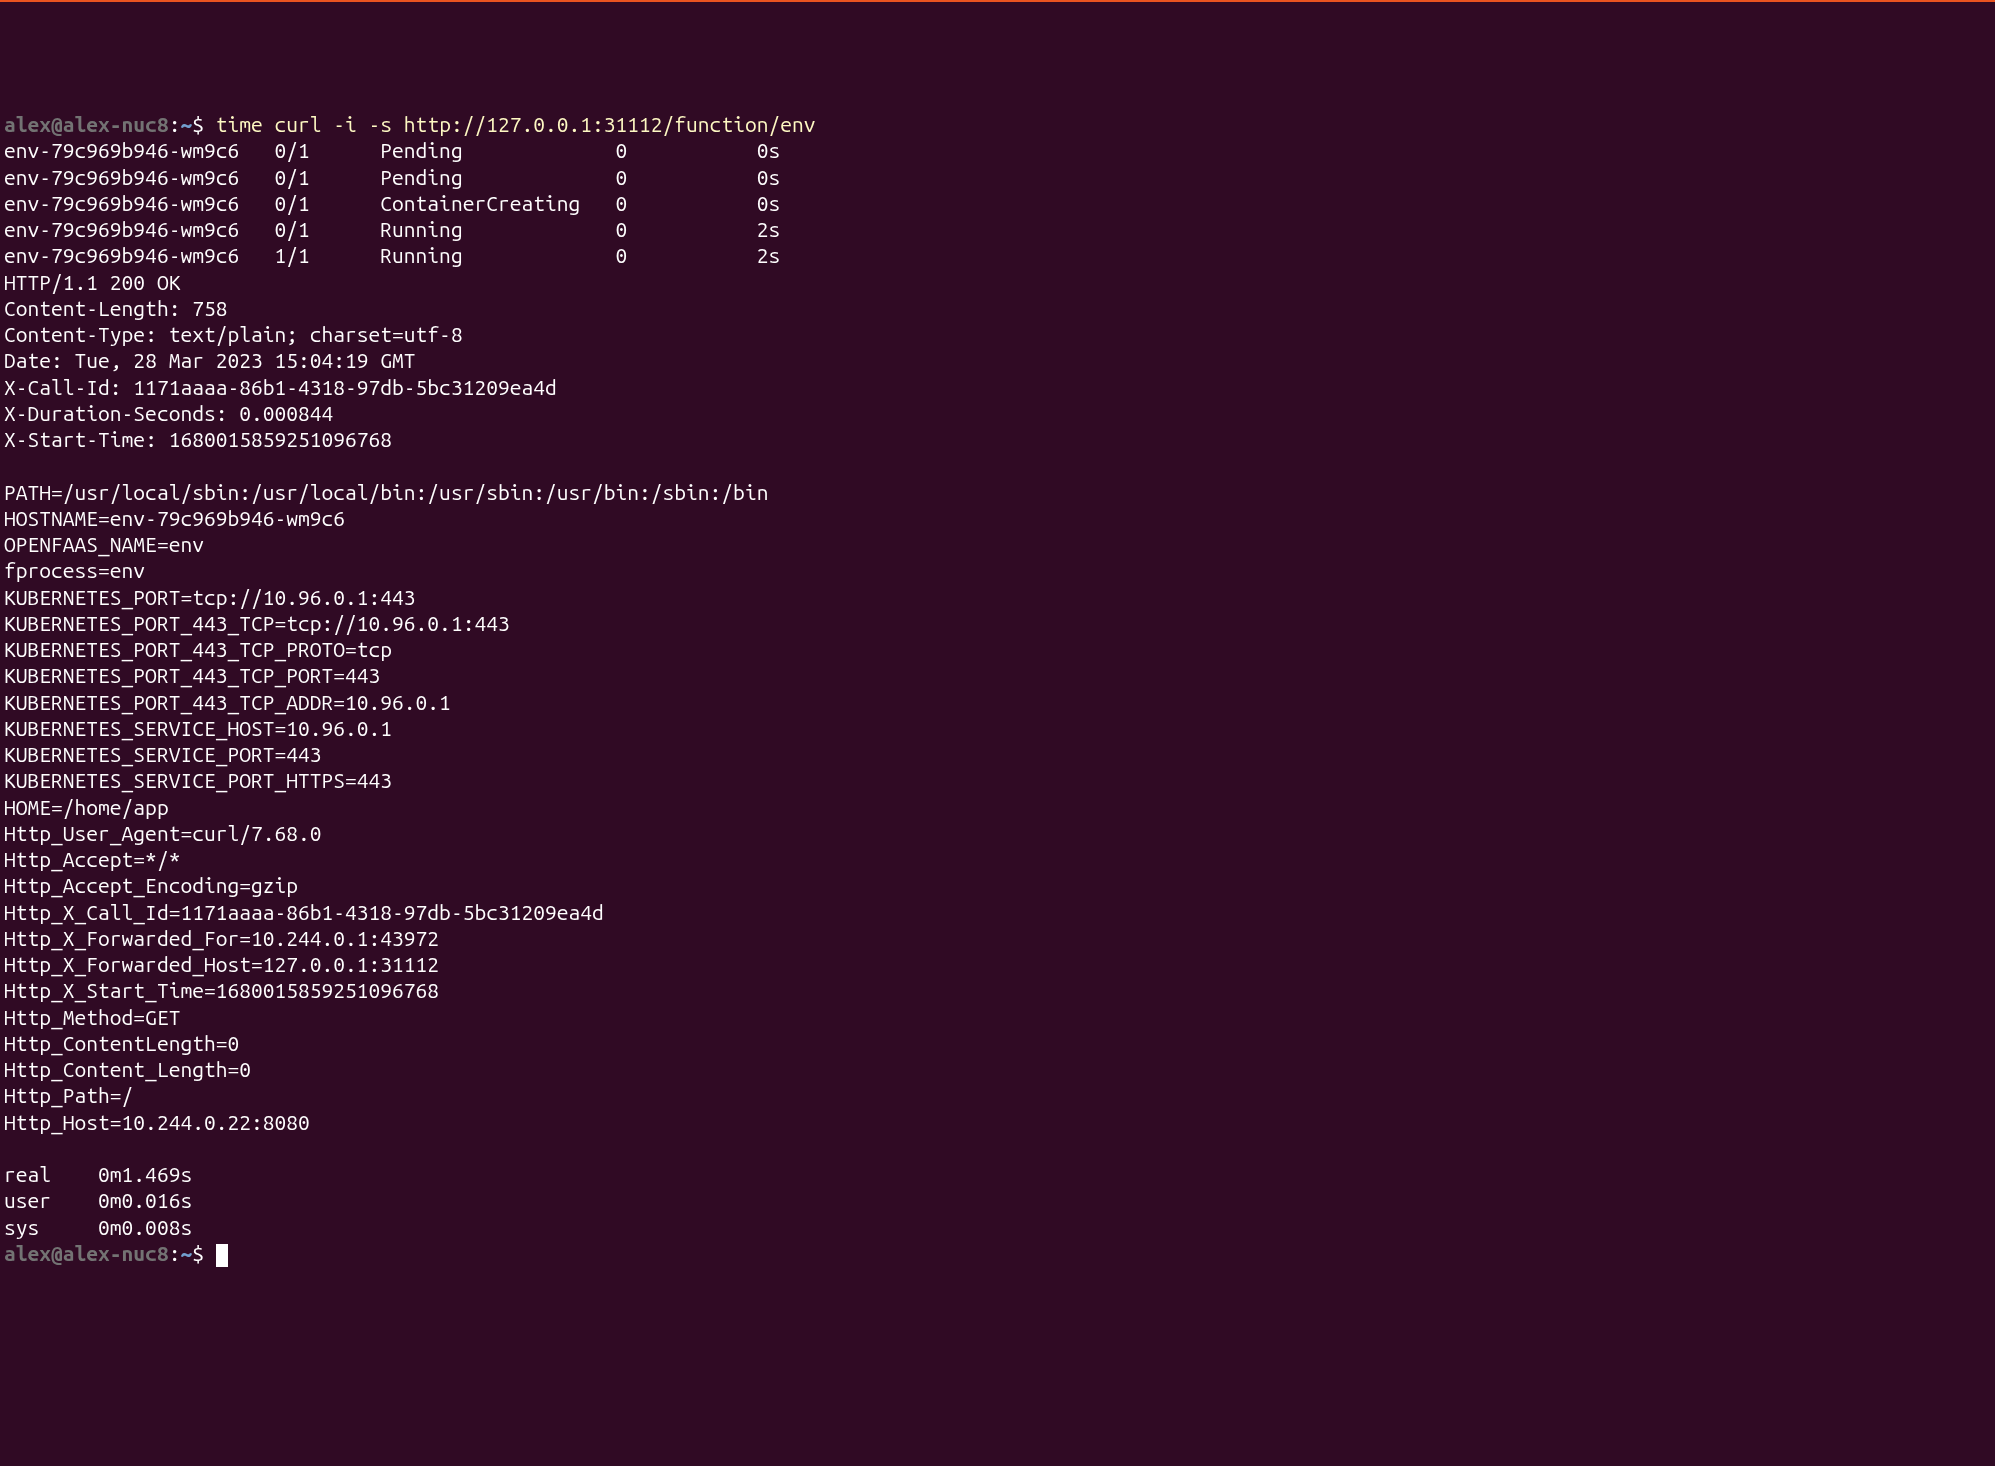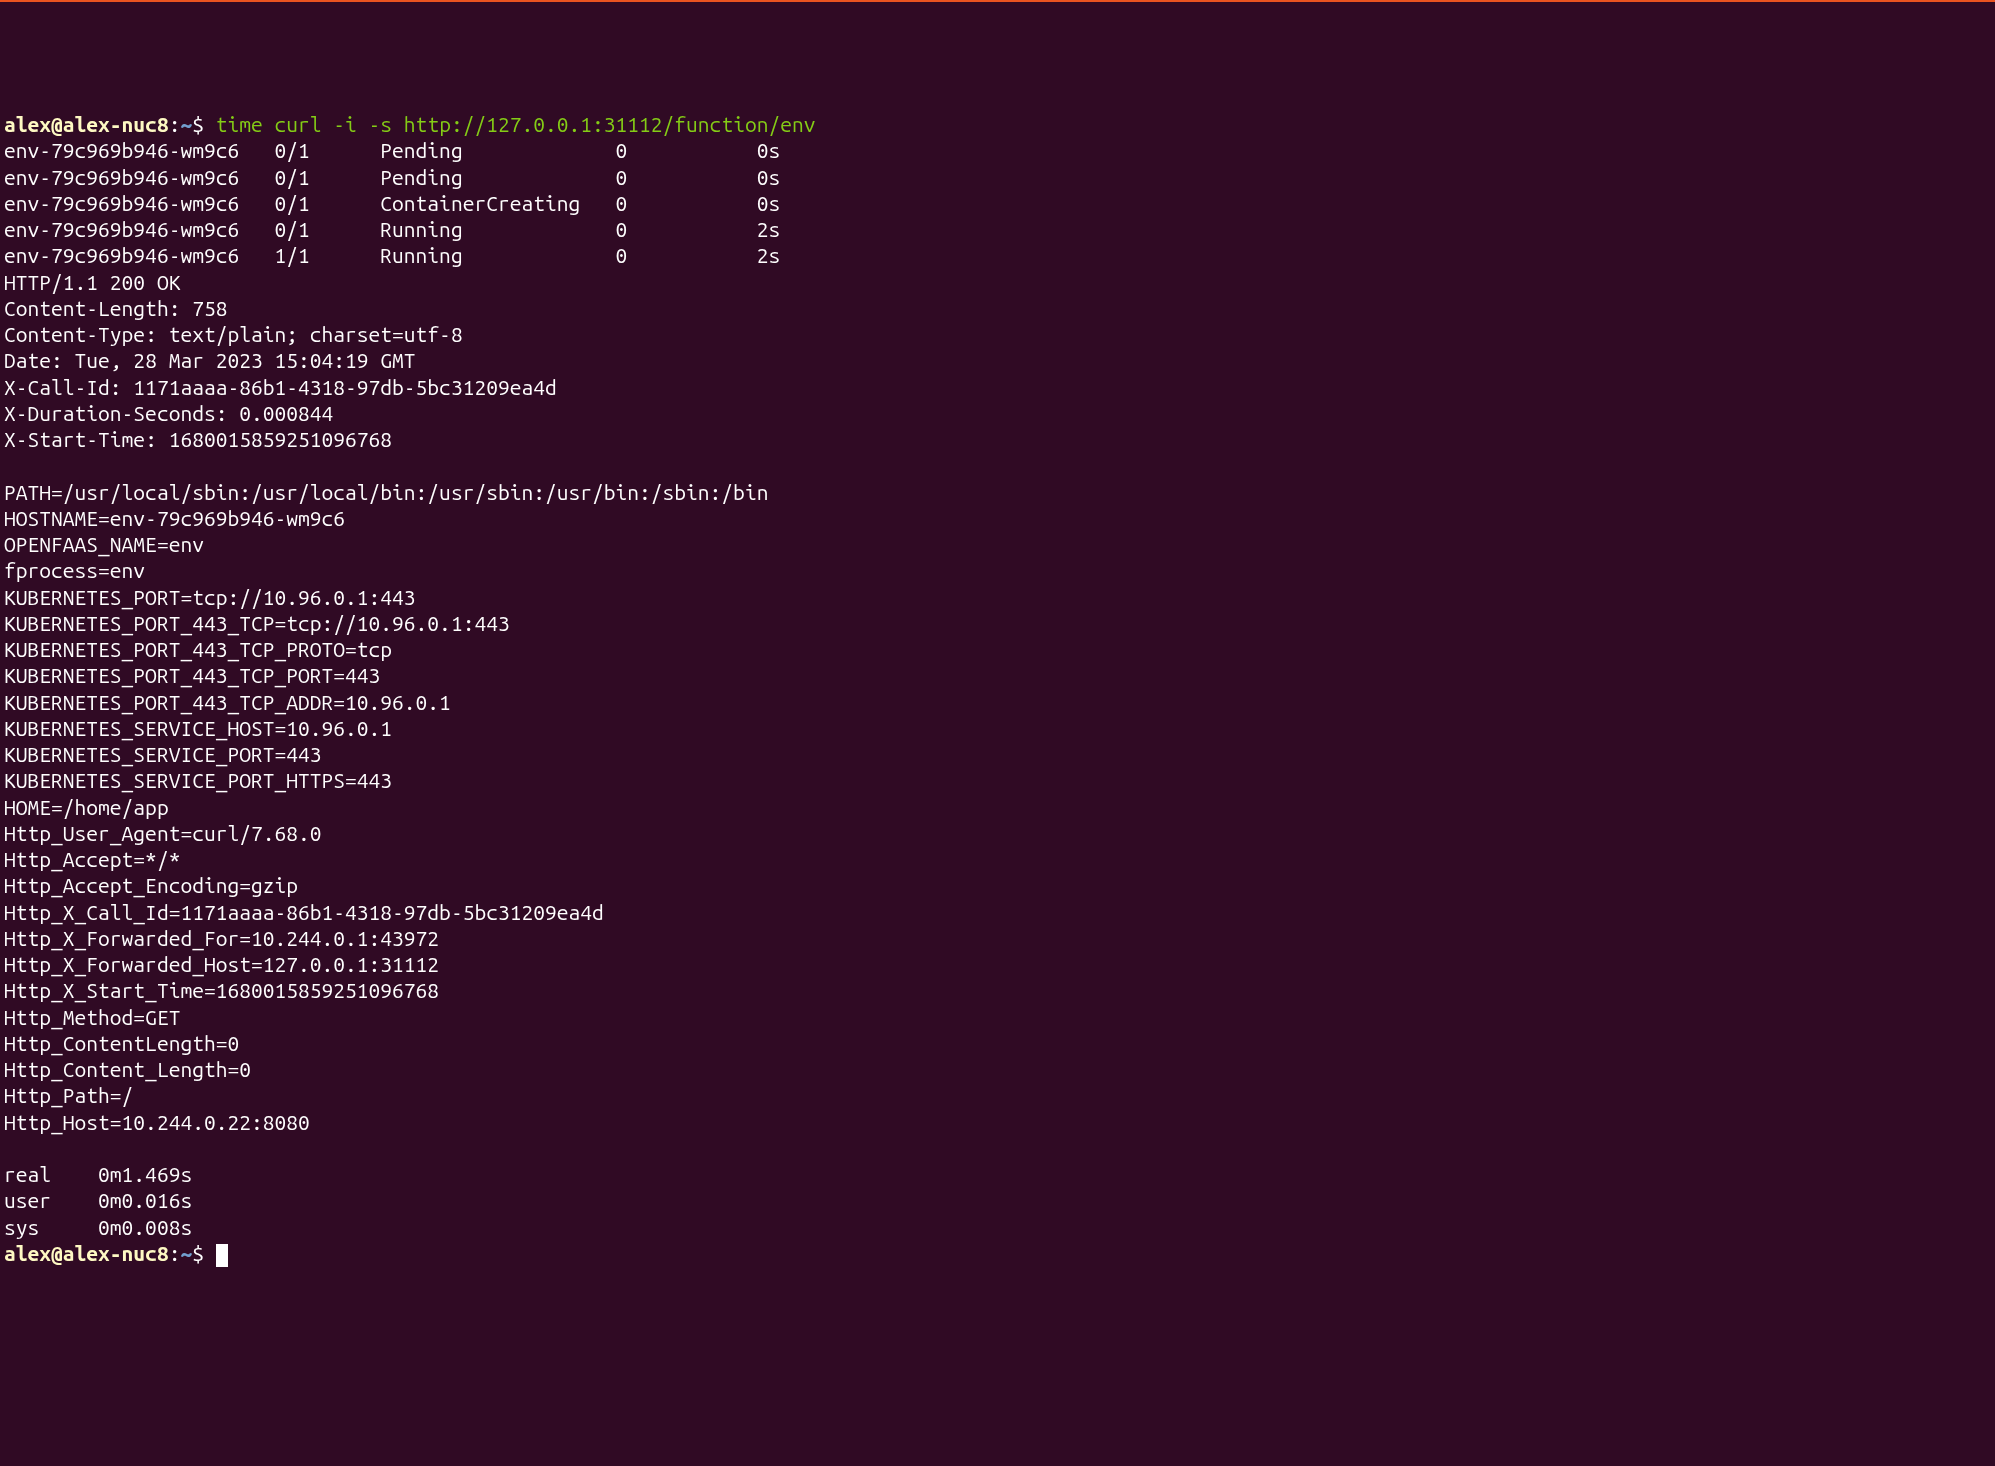--- a/index.html
+++ b/index.html
@@ -9,23 +9,23 @@
     font-family: "Ubuntu Mono", "DejaVu Sans Mono", "Liberation Mono", Consolas, monospace;
     font-size: 21px;
     line-height: 1.25;
     padding: 4px 4px 8px 4px;
     width: 1995px;
     min-height: 1466px;
     border-top: 2px solid #e95420;
     white-space: pre;
     overflow: hidden;
   }
-  .prompt-user { color: #fef9c3; font-weight: bold; }
+  .prompt-user { color: #737373; font-weight: bold; }
   .prompt-path { color: #729fcf; font-weight: bold; }
-  .cmd { color: #84cc16; }
+  .cmd { color: #fef9c3; }
   .bold { font-weight: normal; }
   .cursor {
     display: inline-block;
     width: 0.6em;
     height: 1.1em;
     background: #ffffff;
     vertical-align: text-bottom;
     margin-bottom: -2px;
   }
   .row { display: block; }

